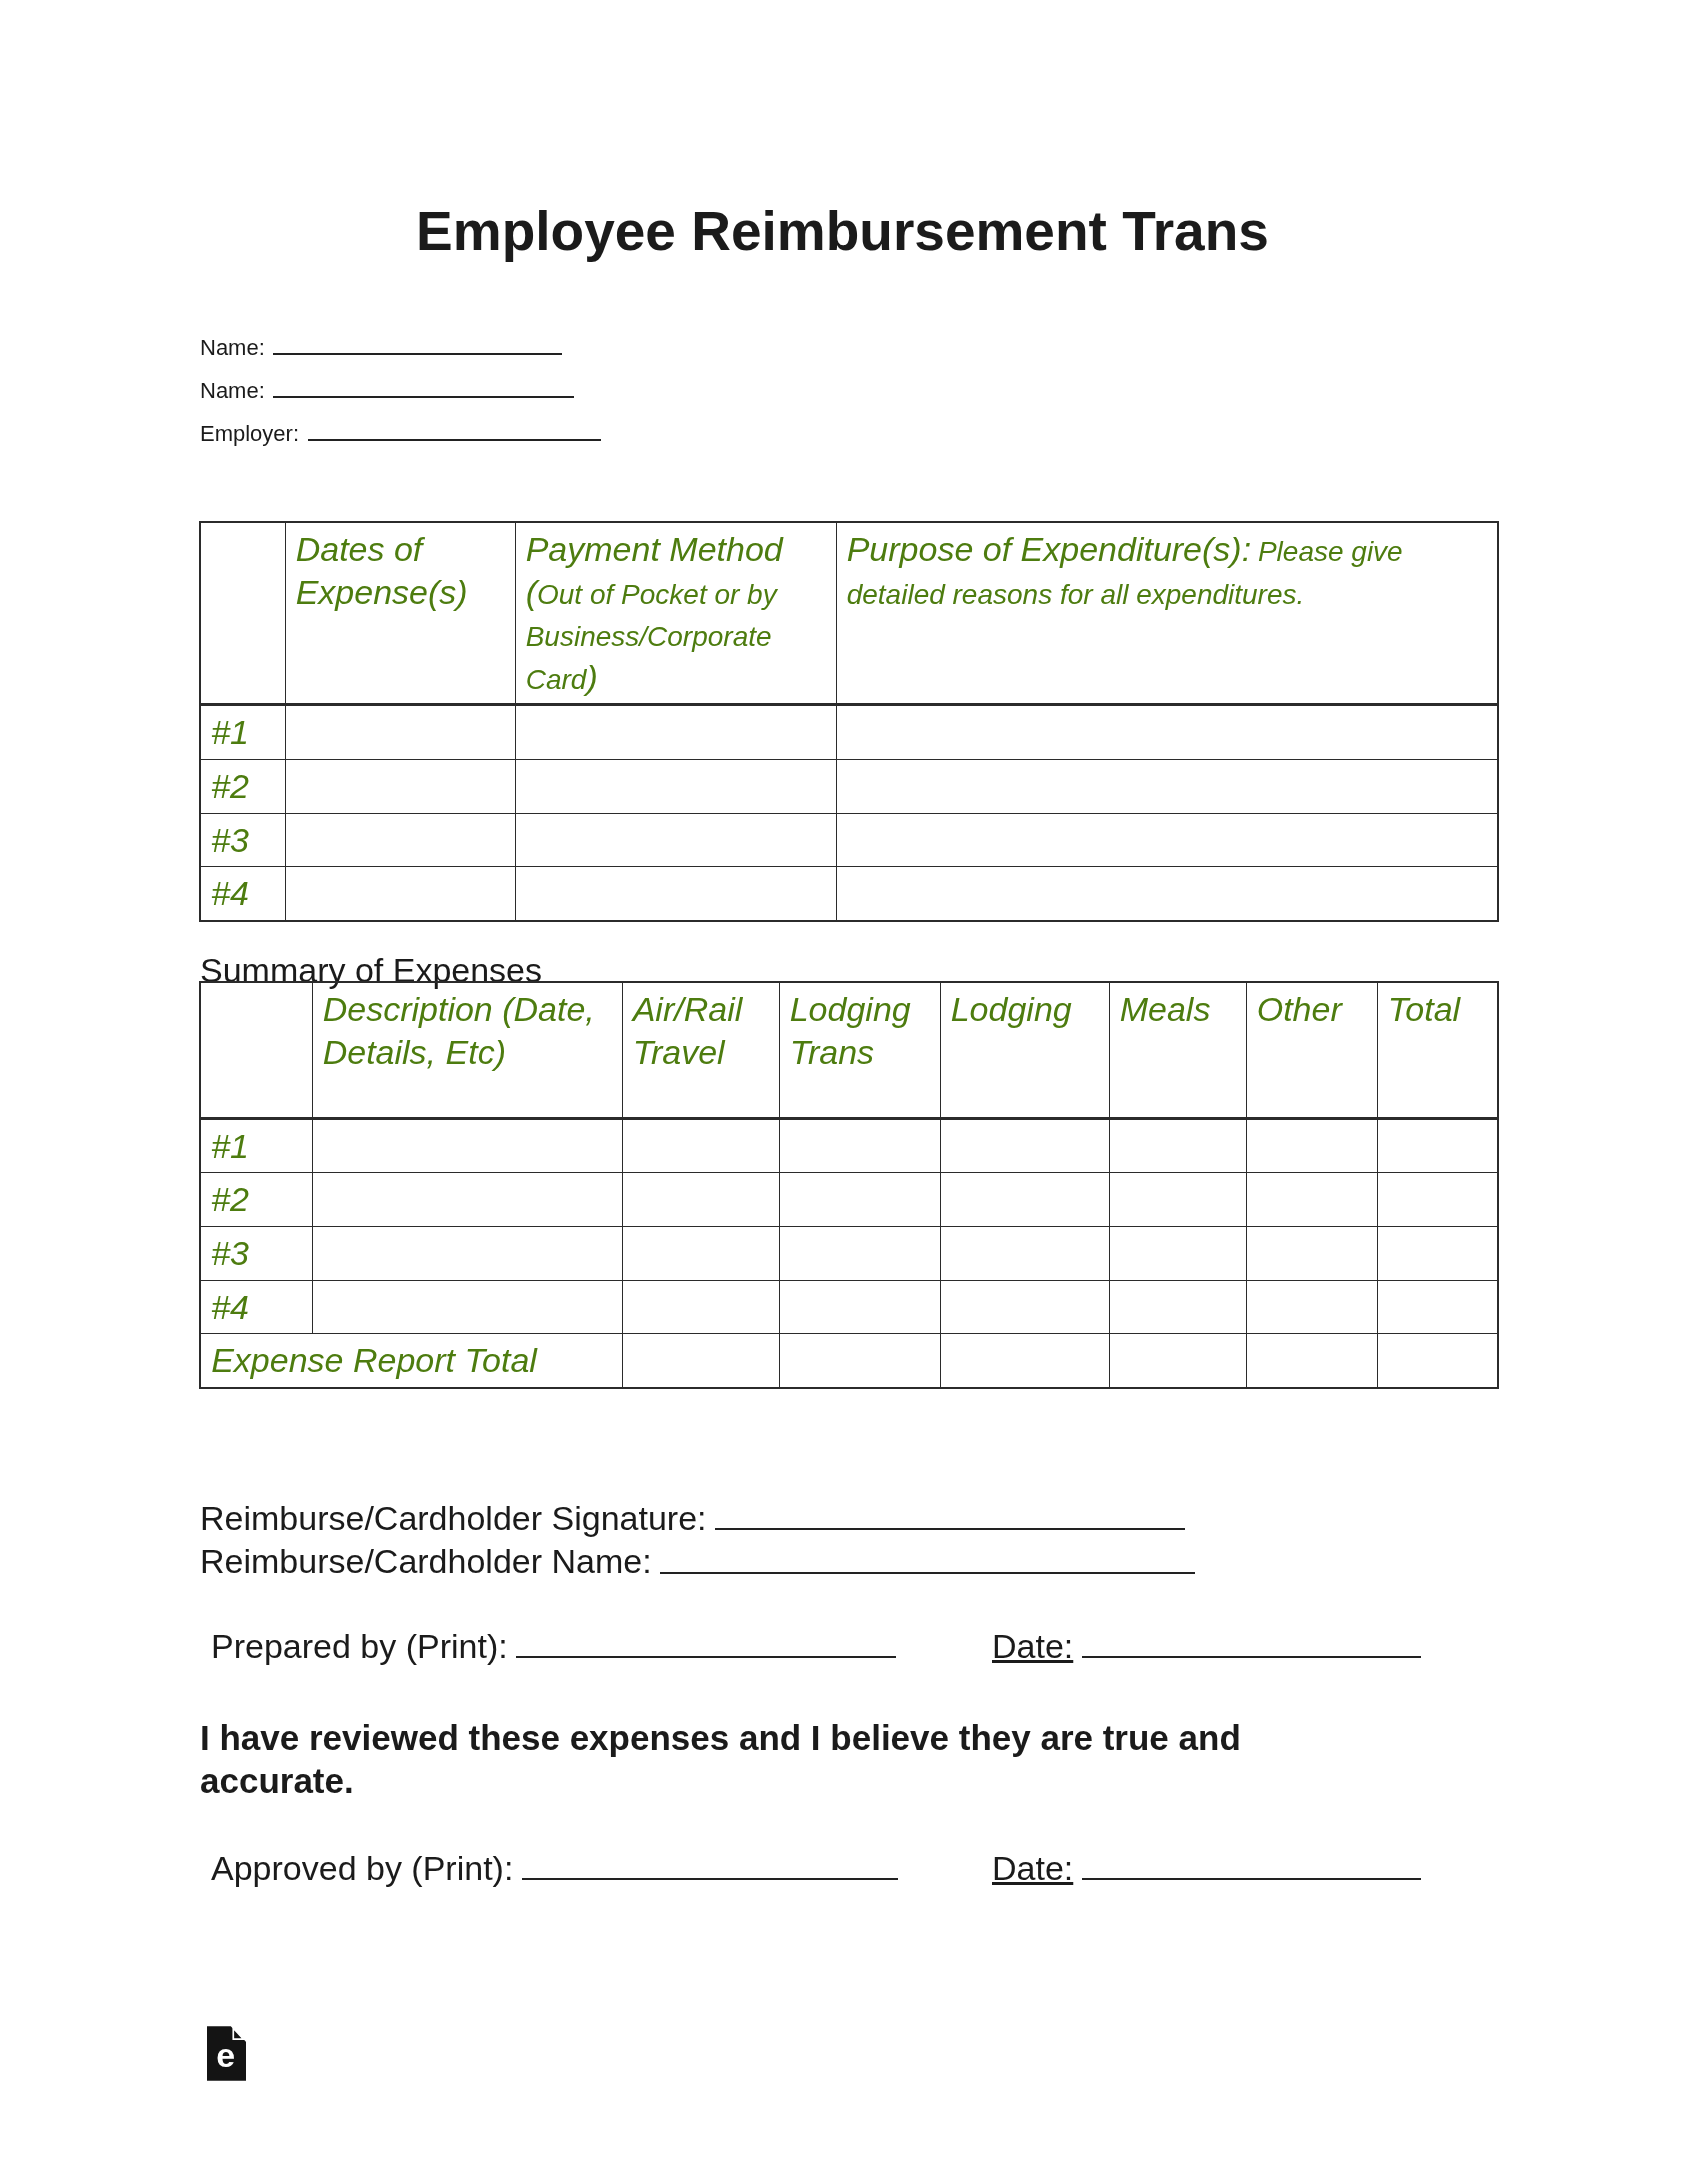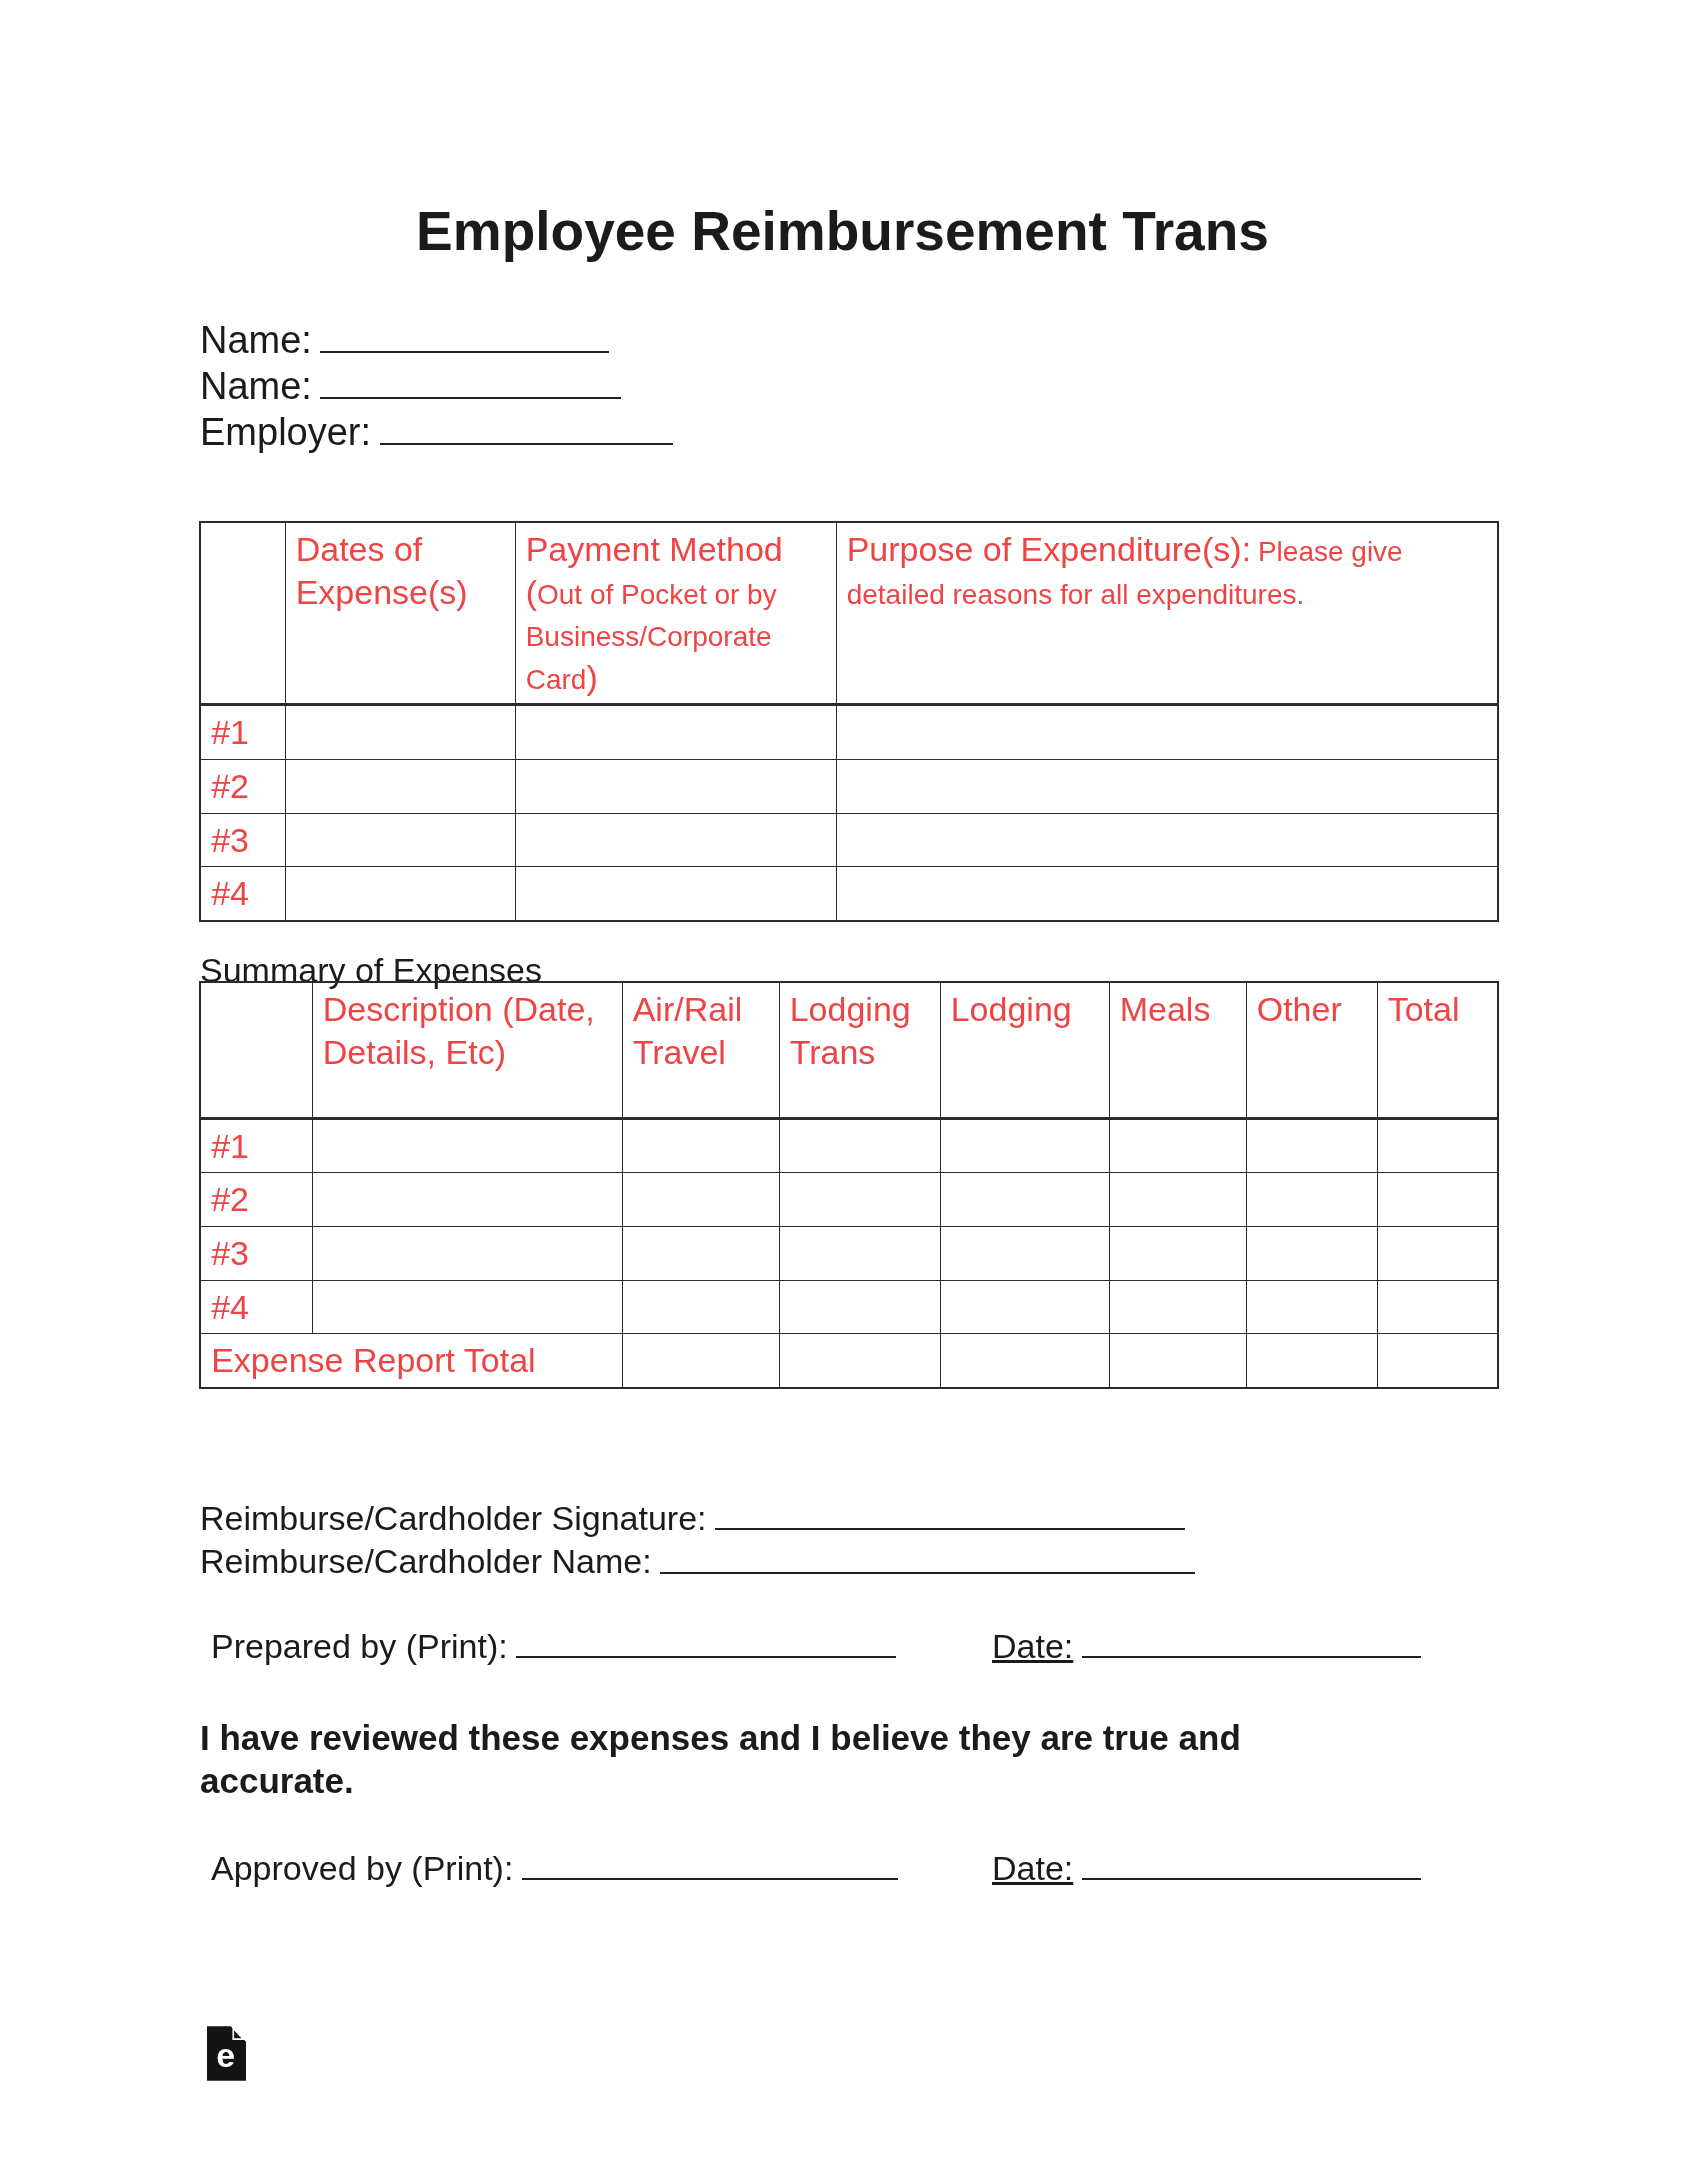--- a/index.html
+++ b/index.html
@@ -4,33 +4,33 @@
 <style>
   html,body{margin:0;padding:0;background:#ffffff;}
   .page{
     position:relative;width:1685px;height:2181px;background:#fff;overflow:hidden;
     font-family:"Liberation Sans","DejaVu Sans",sans-serif;color:#1b1b1b;
   }
   .title{
     position:absolute;top:199px;left:0;right:0;margin:0;text-align:center;
     font-size:55px;font-weight:bold;letter-spacing:0;
   }
-  .info-block{position:absolute;top:316px;left:200px;font-size:38px;line-height:43px;}
+  .info-block{position:absolute;top:326px;left:200px;font-size:22px;line-height:43px;}
   .info-line{white-space:nowrap;}
   .blank{
     display:inline-block;border-bottom:2.6px solid #222;height:0.92em;
     vertical-align:baseline;margin-left:8.5px;
   }
   .w-name{width:289px}.w-title{width:301px}.w-emp{width:293px}
   .w-sig{width:470px}.w-chn{width:535px}
   .w-prep{width:380px}.w-date{width:339px}.w-appr{width:376px}
 
   table.tbl{
-    border-collapse:collapse;table-layout:fixed;font-size:34px;color:#ef4444;
-    position:absolute;left:199px;width:1298px;border:2.6px solid #2b2b2b;
+    border-collapse:collapse;table-layout:fixed;font-size:34px;color:#4d7c0f;
+    position:absolute;left:199px;width:1298px;border:2.6px solid #2b2b2b;font-style:italic;
   }
   .tbl th,.tbl td{
     border:1.7px solid #2b2b2b;text-align:left;font-weight:normal;
     padding:5.1px 10.2px;line-height:1.25;overflow:hidden;
   }
   .tbl thead th{vertical-align:top;border-bottom-width:3.4px;}
   .tbl tbody td{vertical-align:middle;}
   .tbl-expense{top:521px;}
   .tbl-expense thead tr{height:167px;}
   .tbl-expense tbody tr{height:43px;}

